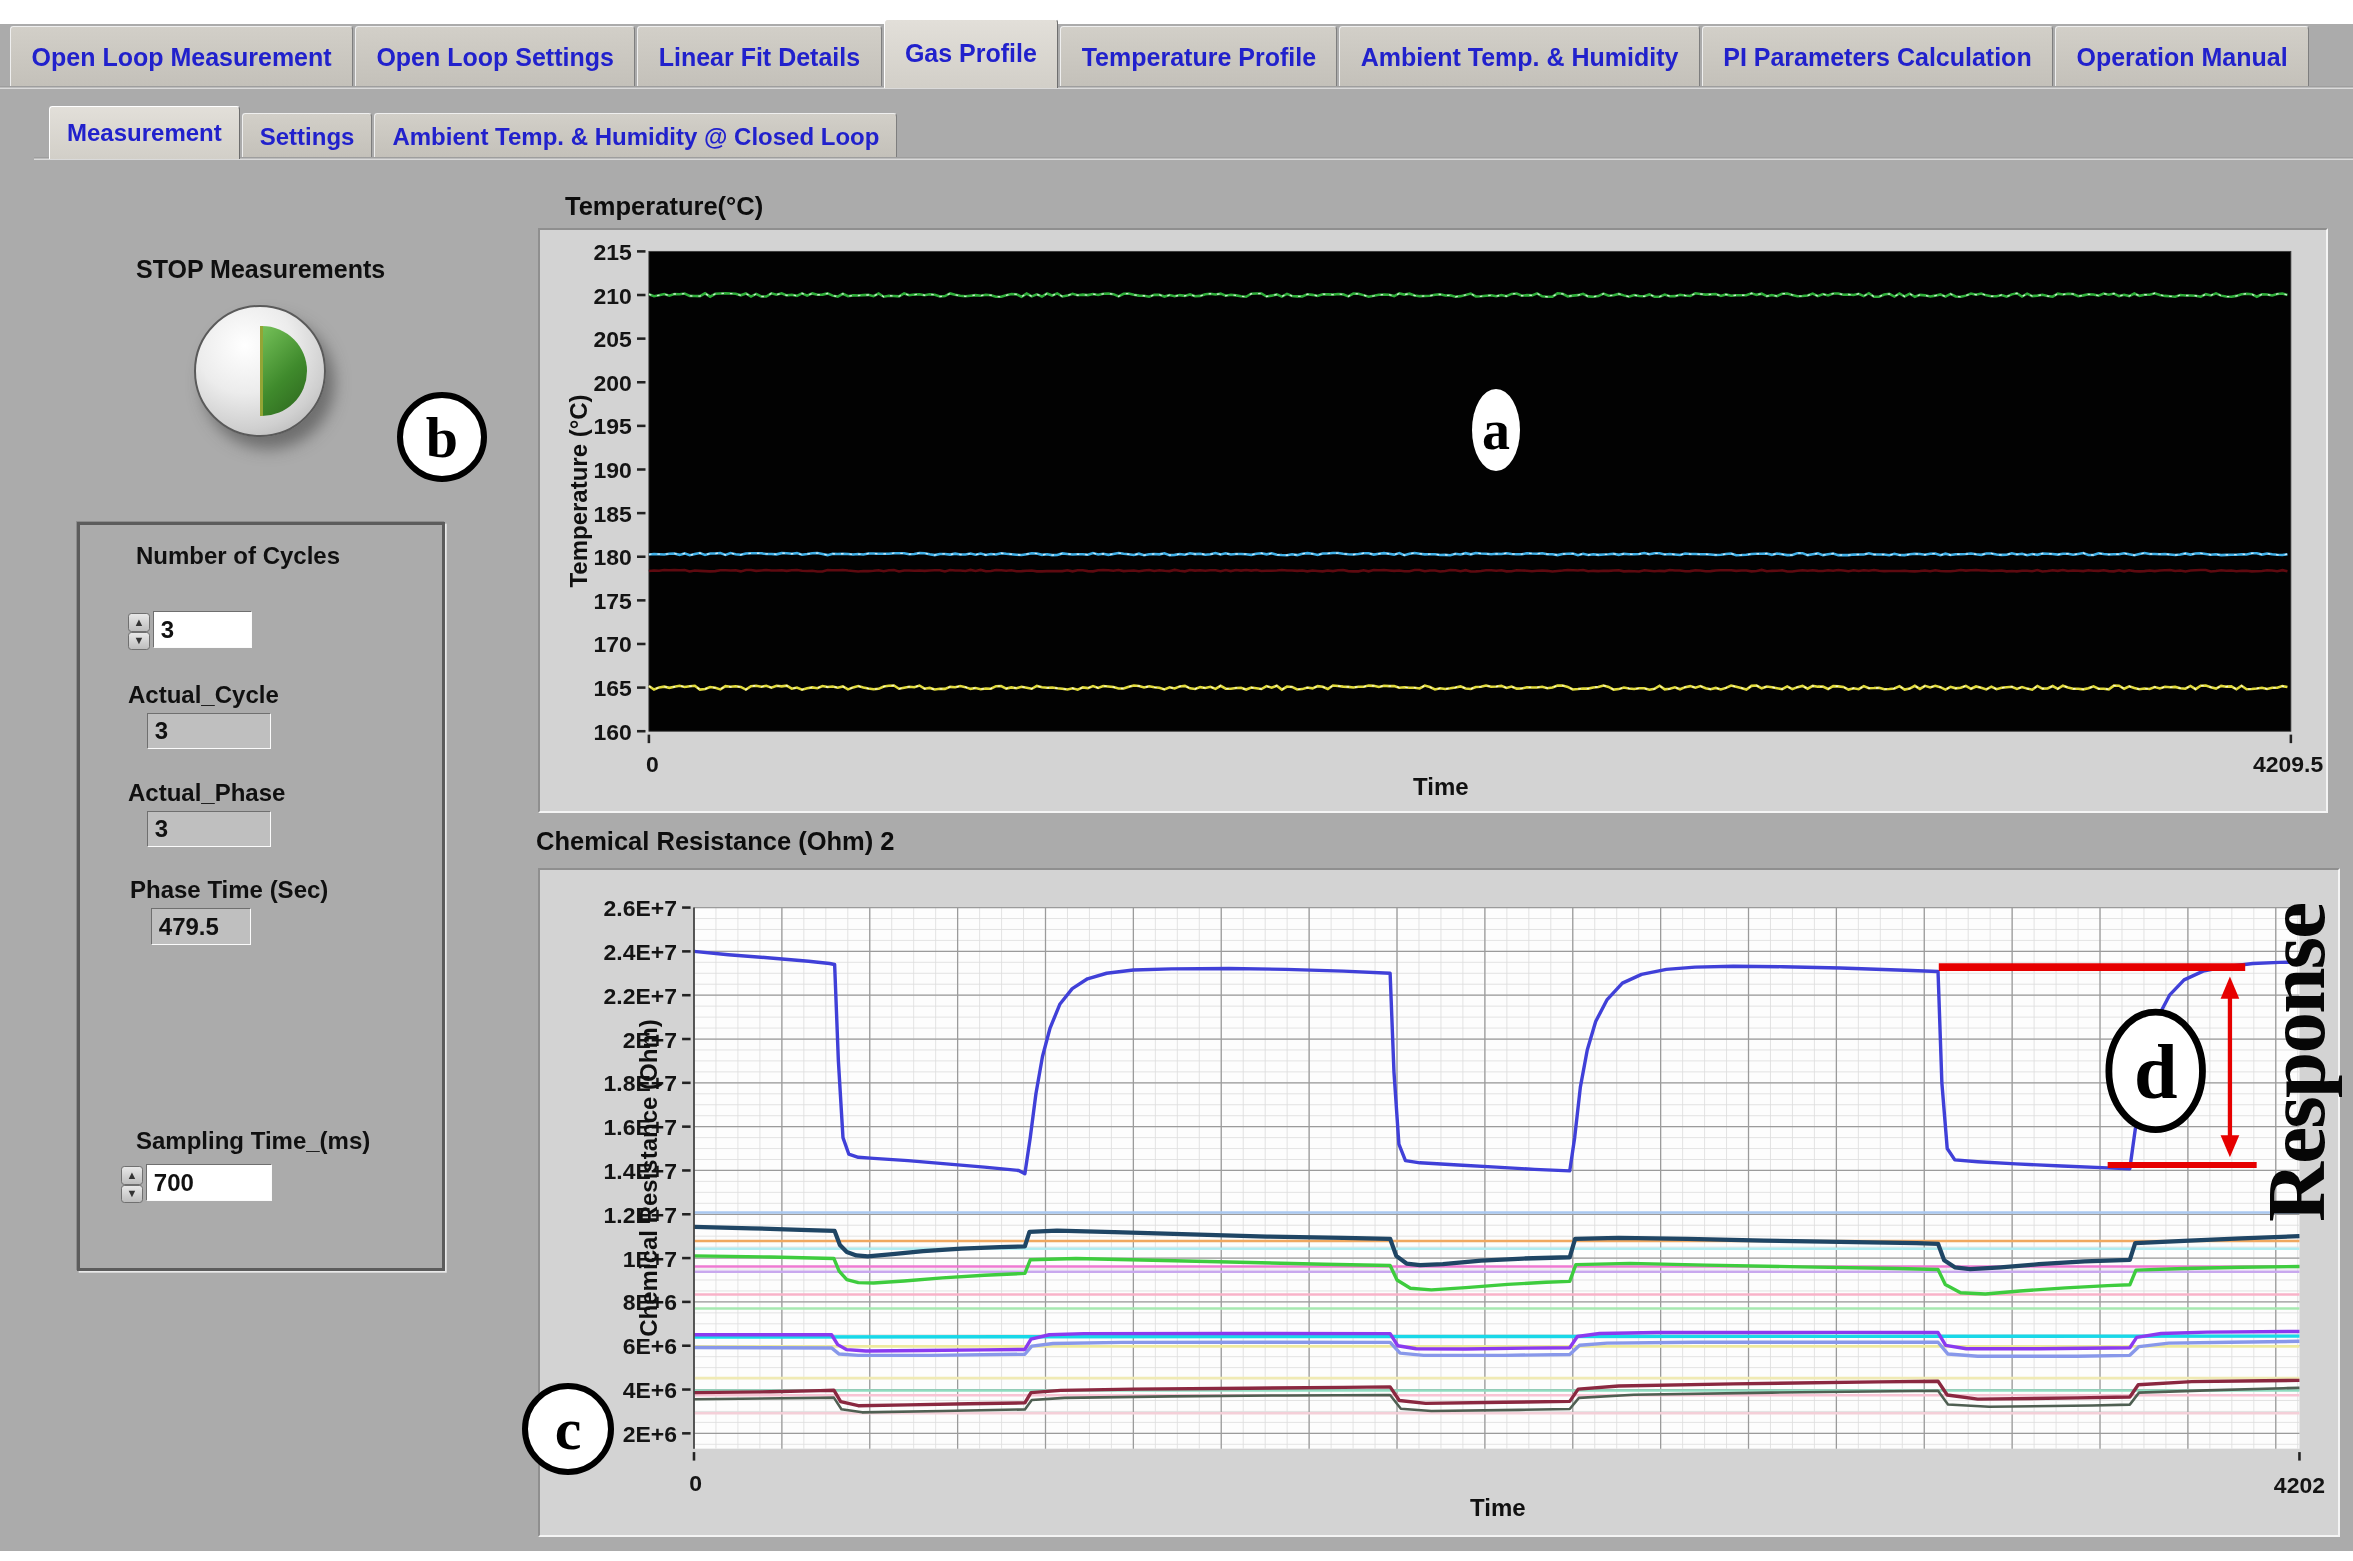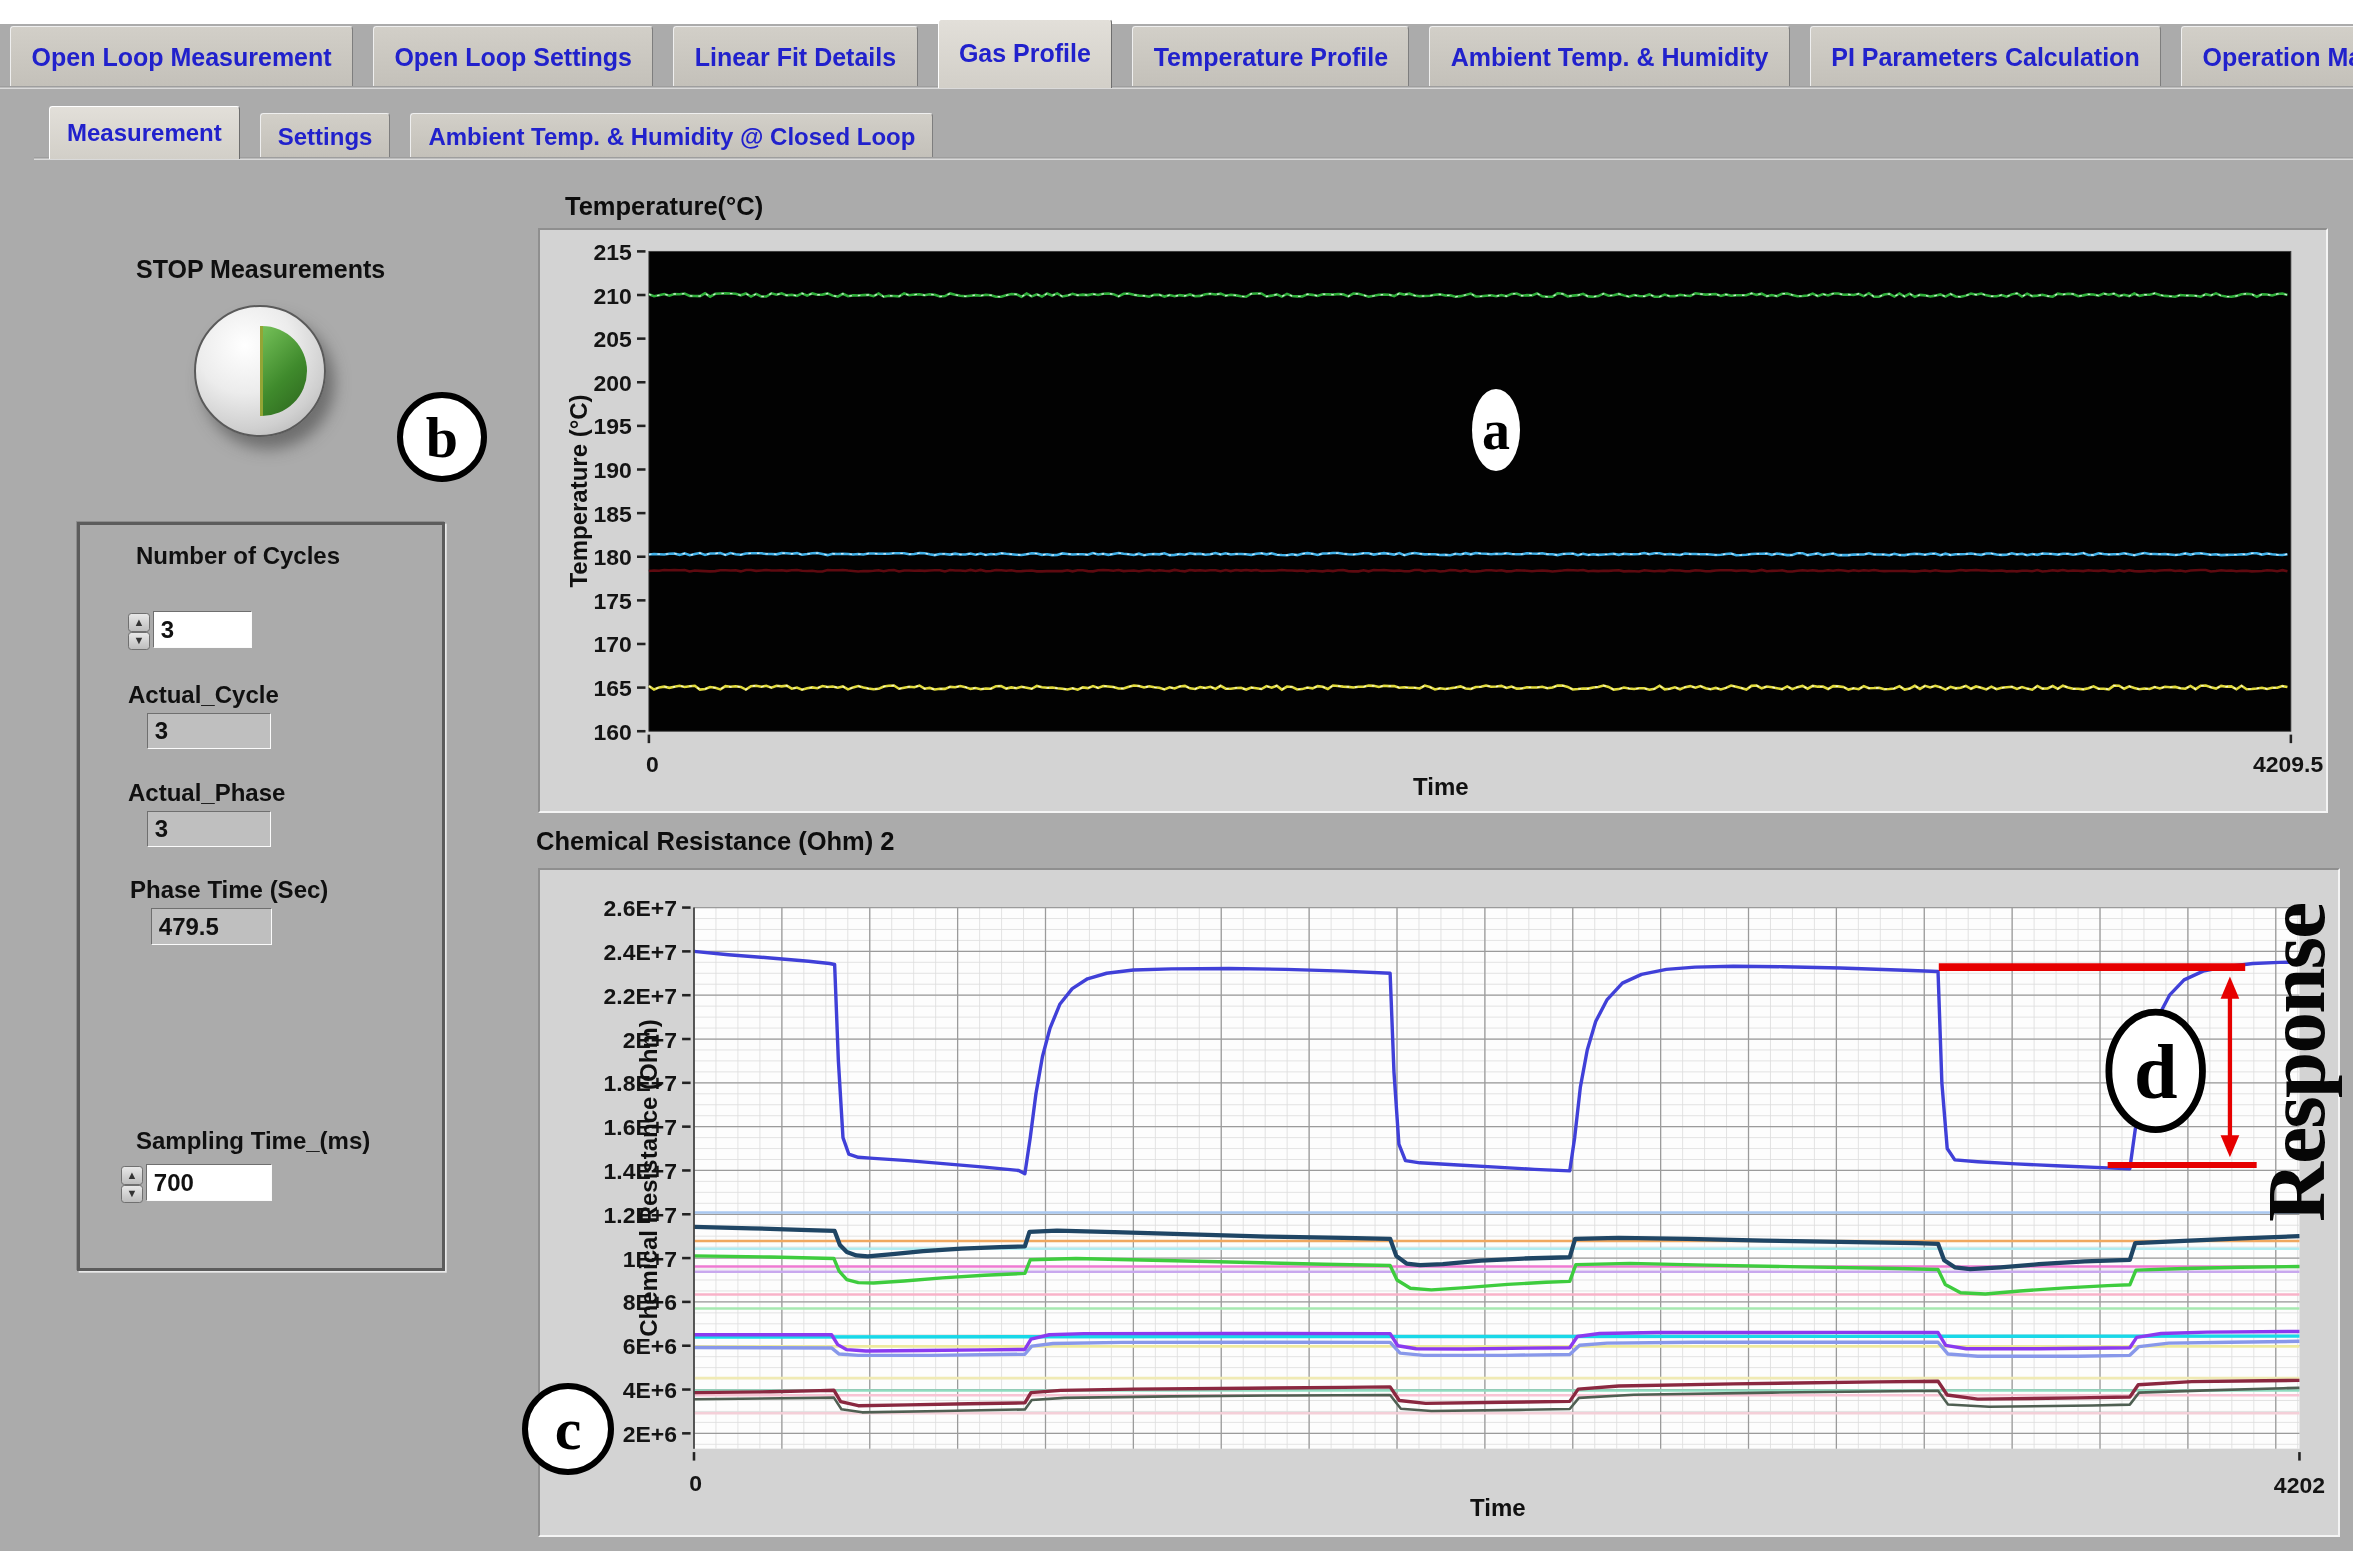--- a/index.html
+++ b/index.html
@@ -5,21 +5,21 @@
   html,body{margin:0;padding:0;background:#ffffff;}
   .stage{position:relative;width:2354px;height:1562px;background:#ffffff;overflow:hidden;
          font-family:"Liberation Sans","DejaVu Sans",sans-serif;}
   .ui-bg{position:absolute;left:0;top:24px;width:2354px;height:1527px;background:#ababab;}
 
   
   .tabbar{position:absolute;display:flex;align-items:flex-end;}
   .tabbar1{left:10.2px;top:25.5px;height:62px;}
   .tabbar2{left:49px;top:113px;height:46px;}
   .tab{position:relative;box-sizing:border-box;display:flex;align-items:center;justify-content:center;
-       padding:0 20.4px;height:100%;margin-right:20px;
+       padding:0 20.4px;height:100%;margin-right:2px;
        background:linear-gradient(#d2cfc8,#c3c0b9);
        border:1.7px solid;border-color:#efefef #7e7e7e #9a9a9a #efefef;border-bottom:none;
        border-radius:3.4px 3.4px 0 0;color:#2121cc;font-weight:bold;white-space:nowrap;cursor:pointer;}
   .tabbar1 .tab{font-size:25px;}
   .tabbar2 .tab{font-size:24px;padding:0 17px;}
   .tab.active{background:linear-gradient(#e2dfd9,#d2cfc8);height:calc(100% + 6.8px);z-index:3;
        border-color:#ffffff #6e6e6e #8a8a8a #ffffff;}
   .bar-underline{position:absolute;left:0;width:2354px;height:2.6px;z-index:1;
        background:linear-gradient(#8f8f8f,#e9e9e9);}
   .u1{top:86px;}
@@ -99,21 +99,21 @@
       <div class="spinner" style="left: 128px; top: 613px;">
         <div class="spin-btn">▲</div>
         <div class="spin-btn">▼</div>
       </div>
       <div class="f-input white" style="left: 153px; top: 611px; width: 99px; height: 37px;">3</div>
       <div class="f-label" style="left: 128px; top: 681px;">Actual_Cycle</div>
       <div class="f-input gray" style="left: 147px; top: 713px; width: 124px; height: 36px;">3</div>
       <div class="f-label" style="left: 128px; top: 779px;">Actual_Phase</div>
       <div class="f-input gray" style="left: 147px; top: 811px; width: 124px; height: 36px;">3</div>
       <div class="f-label" style="left: 130px; top: 876px;">Phase Time (Sec)</div>
-      <div class="f-input gray" style="left: 151px; top: 908px; width: 121px; height: 37px;">479.5</div>
+      <div class="f-input gray" style="left: 151px; top: 908px; width: 100px; height: 37px;">479.5</div>
       <div class="f-label" style="left: 111px; top: 1127px; margin-left: 25px;">Sampling Time_(ms)</div>
       <div class="spinner" style="left: 121px; top: 1166px;">
         <div class="spin-btn">▲</div>
         <div class="spin-btn">▼</div>
       </div>
       <div class="f-input white" style="left: 146px; top: 1164px; width: 126px; height: 37px;">700</div>
     </div>
 
   <div class="chart-title" style="left:565px;top:192px;">Temperature(°C)</div>
   <div class="chart-box" style="left:538px;top:228px;width:1790px;height:585px;">

